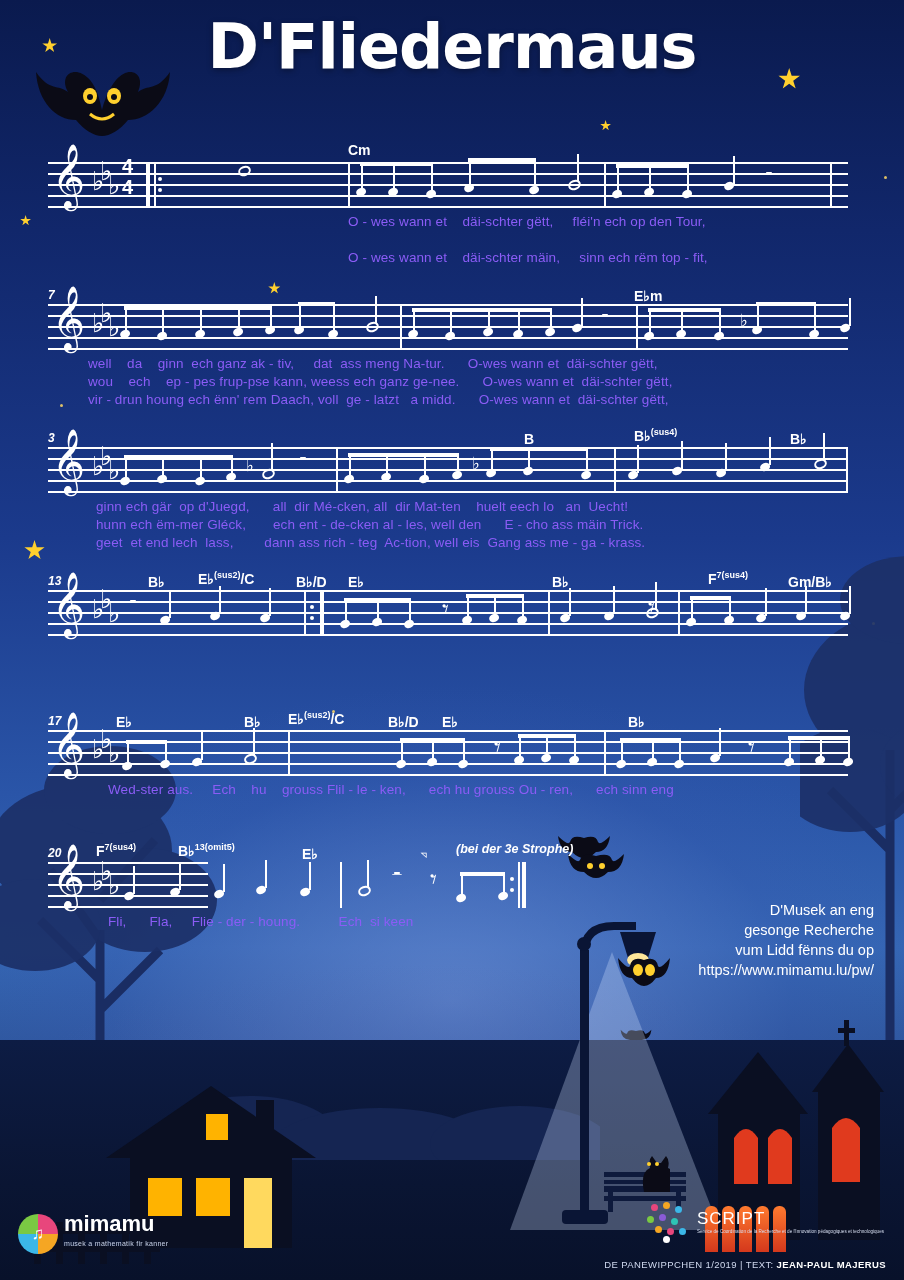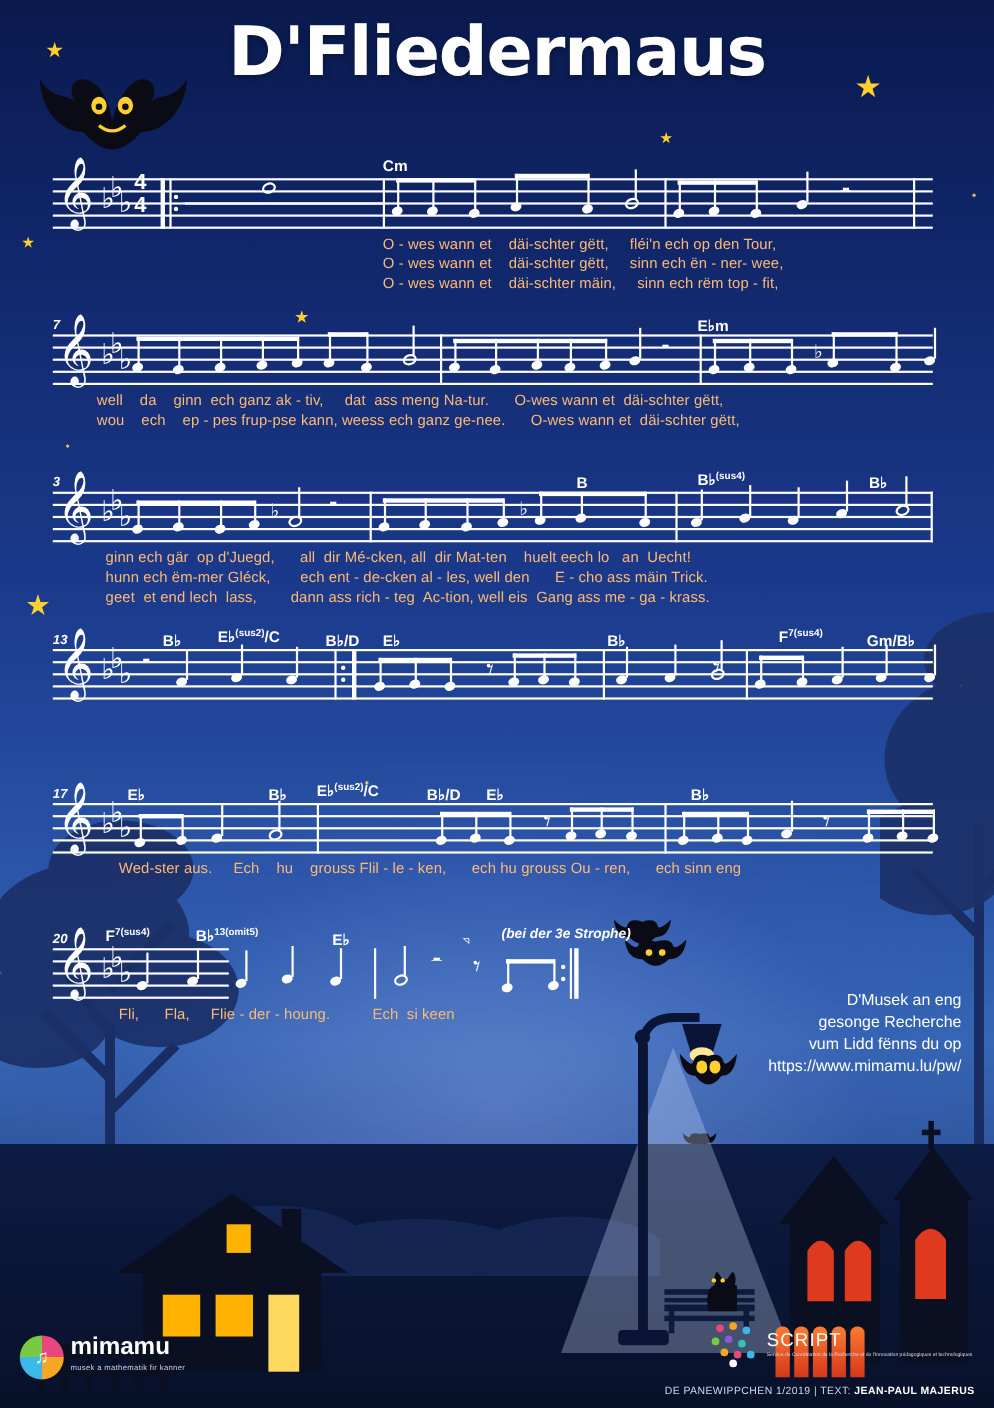--- a/index.html
+++ b/index.html
@@ -80,21 +80,21 @@
   .measnum{position:absolute;font-size:12px;font-style:italic;font-weight:bold;color:#fff;}
   .chord{position:absolute;font-size:14px;font-weight:bold;color:#fff;white-space:nowrap;}
   .chord sup{font-size:9px;}
   .head{position:absolute;width:10px;height:7.5px;border-radius:50%;background:#fff;transform:rotate(-20deg);}
   .head.open{background:transparent;border:2px solid #fff;width:9px;height:6px;}
   .stem{position:absolute;width:1.6px;background:#fff;}
   .beam{position:absolute;height:4px;background:#fff;}
   .rest{position:absolute;font-size:26px;font-family:"DejaVu Sans",sans-serif;line-height:26px;}
   .accidental{position:absolute;font-size:17px;font-family:"DejaVu Sans",sans-serif;}
 
-  .lyrics{position:absolute;left:0;right:0;font-size:13.5px;color:#fdba74;white-space:pre;letter-spacing:.1px;}
+  .lyrics{position:absolute;left:0;right:0;font-size:13.5px;color:#8b5cf6;white-space:pre;letter-spacing:.1px;}
   .seg{position:absolute;top:0;}
 
   .segno{position:absolute;font-size:24px;font-family:"DejaVu Sans",sans-serif;}
   .tagline{position:absolute;font-size:12.5px;font-style:italic;font-weight:bold;}
 
   
   .musek{
     position:absolute;right:30px;top:900px;width:200px;text-align:right;
     font-size:14.5px;line-height:20px;color:#ffffff;
   }
@@ -365,23 +365,20 @@
       <div class="head" style="left:676px;top:22px"></div>
         <div class="stem" style="left:685px;top:-4px;height:28px"></div>
       <div class="rest" style="left:716px;top:2px">𝄼</div>
 
       <div class="barline" style="left:782px"></div>
     </div>
     <div class="chord" style="left:300px;top:-18px">Cm</div>
 
     <div class="lyrics" style="top:54px">
       <span class="seg" style="left:300px">O - wes wann et    däi-schter gëtt,     fléi'n ech op den Tour,</span>
-    </div>
-    <div class="lyrics" style="top:72px">
-      <span class="seg" style="left:300px">O - wes wann et    däi-schter gëtt,     sinn ech ën - ner- wee,</span>
     </div>
     <div class="lyrics" style="top:90px">
       <span class="seg" style="left:300px">O - wes wann et    däi-schter mäin,     sinn ech rëm top - fit,</span>
     </div>
   </div>
 
   <div class="system" style="top:302px">
     <div class="measnum" style="left:0px;top:-14px">7</div>
     <div class="staff">
       <div class="line"></div>
@@ -449,20 +446,23 @@
         <div class="stem" style="left:801px;top:-4px;height:28px"></div>
     </div>
     <div class="chord" style="left:586px;top:-14px">E♭m</div>
 
     <div class="lyrics" style="top:54px">
       <span class="seg" style="left:40px">well    da    ginn  ech ganz ak - tiv,     dat  ass meng Na-tur.      O-wes wann et  däi-schter gëtt,</span>
     </div>
     <div class="lyrics" style="top:72px">
       <span class="seg" style="left:40px">wou    ech    ep - pes frup-pse kann, weess ech ganz ge-nee.      O-wes wann et  däi-schter gëtt,</span>
     </div>
+    <div class="lyrics" style="top:90px">
+      <span class="seg" style="left:40px">vir - drun houng ech ënn' rem Daach, voll  ge - latzt   a midd.      O-wes wann et  däi-schter gëtt,</span>
+    </div>
   </div>
 
   <div class="system" style="top:445px">
     <div class="measnum" style="left:0px;top:-14px">3</div>
     <div class="staff">
       <div class="line"></div>
         <div class="line"></div>
         <div class="line"></div>
         <div class="line"></div>
         <div class="line"></div>

